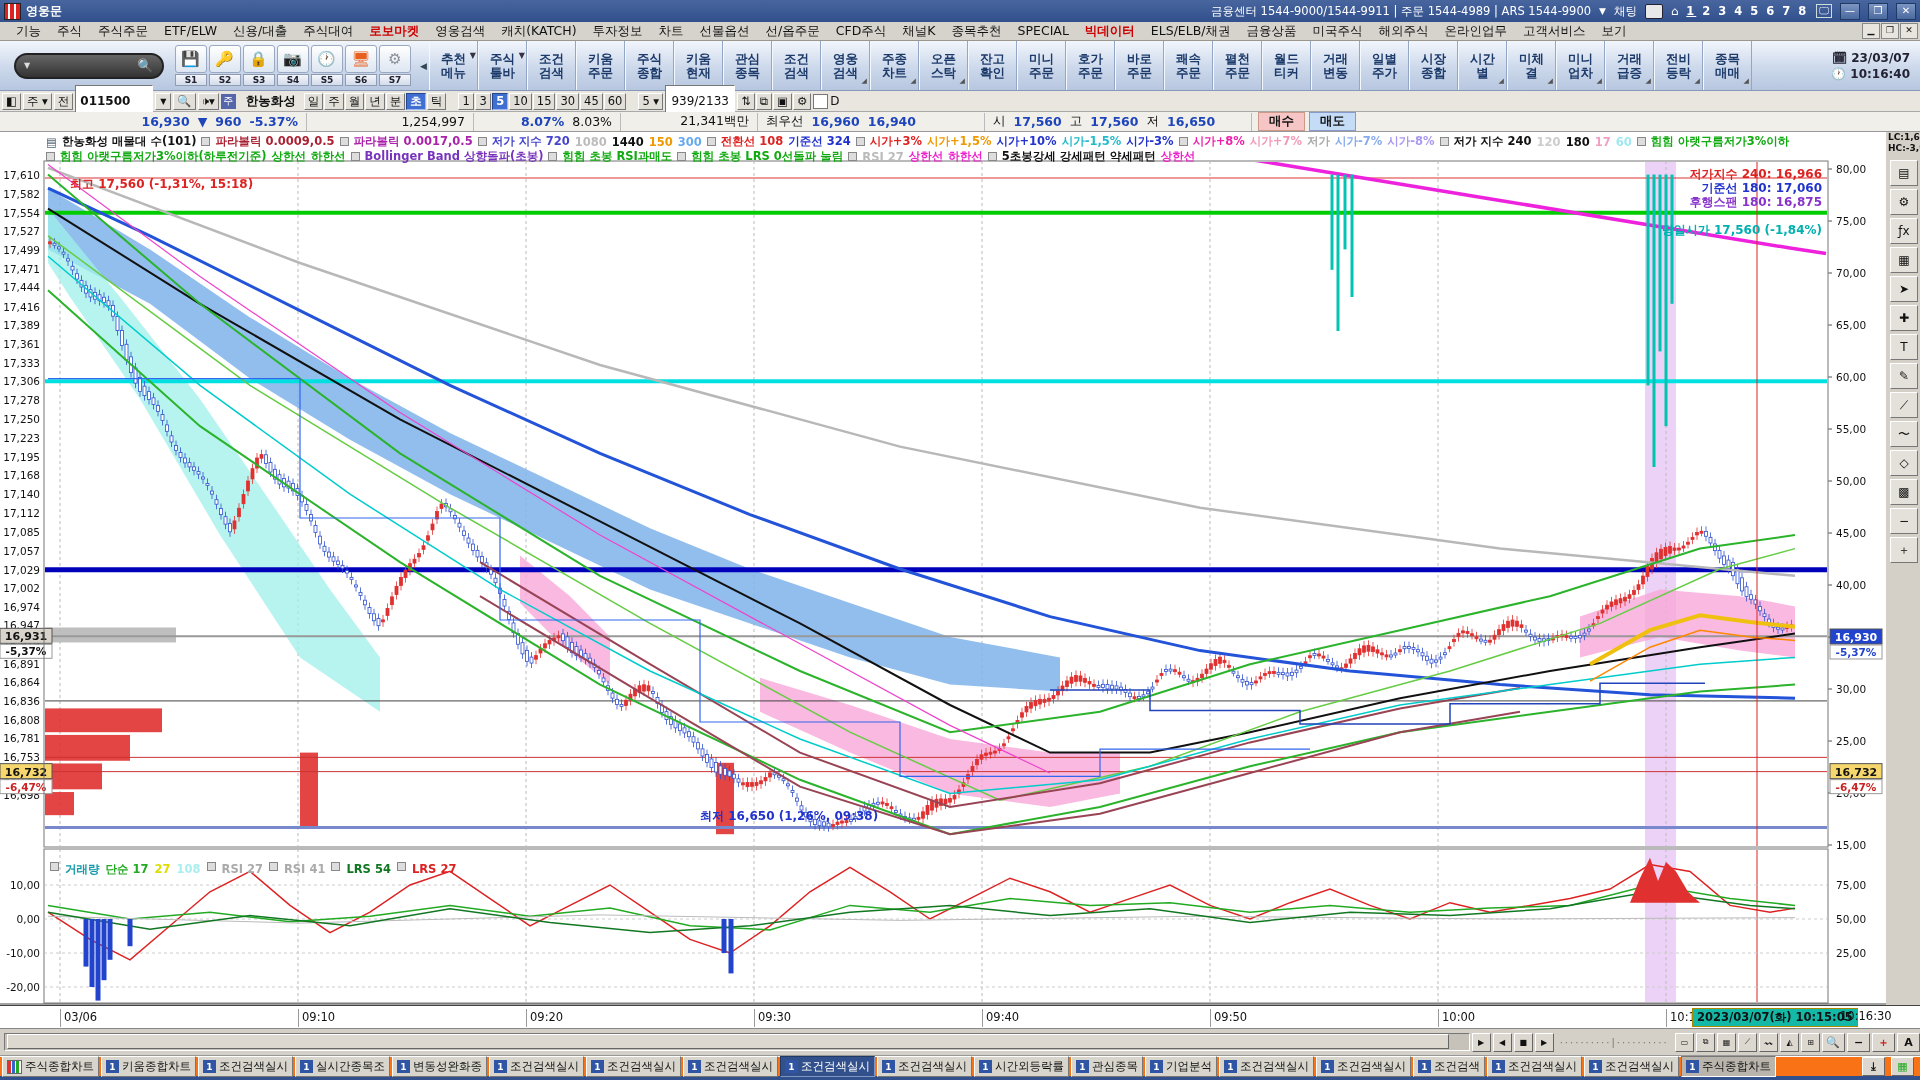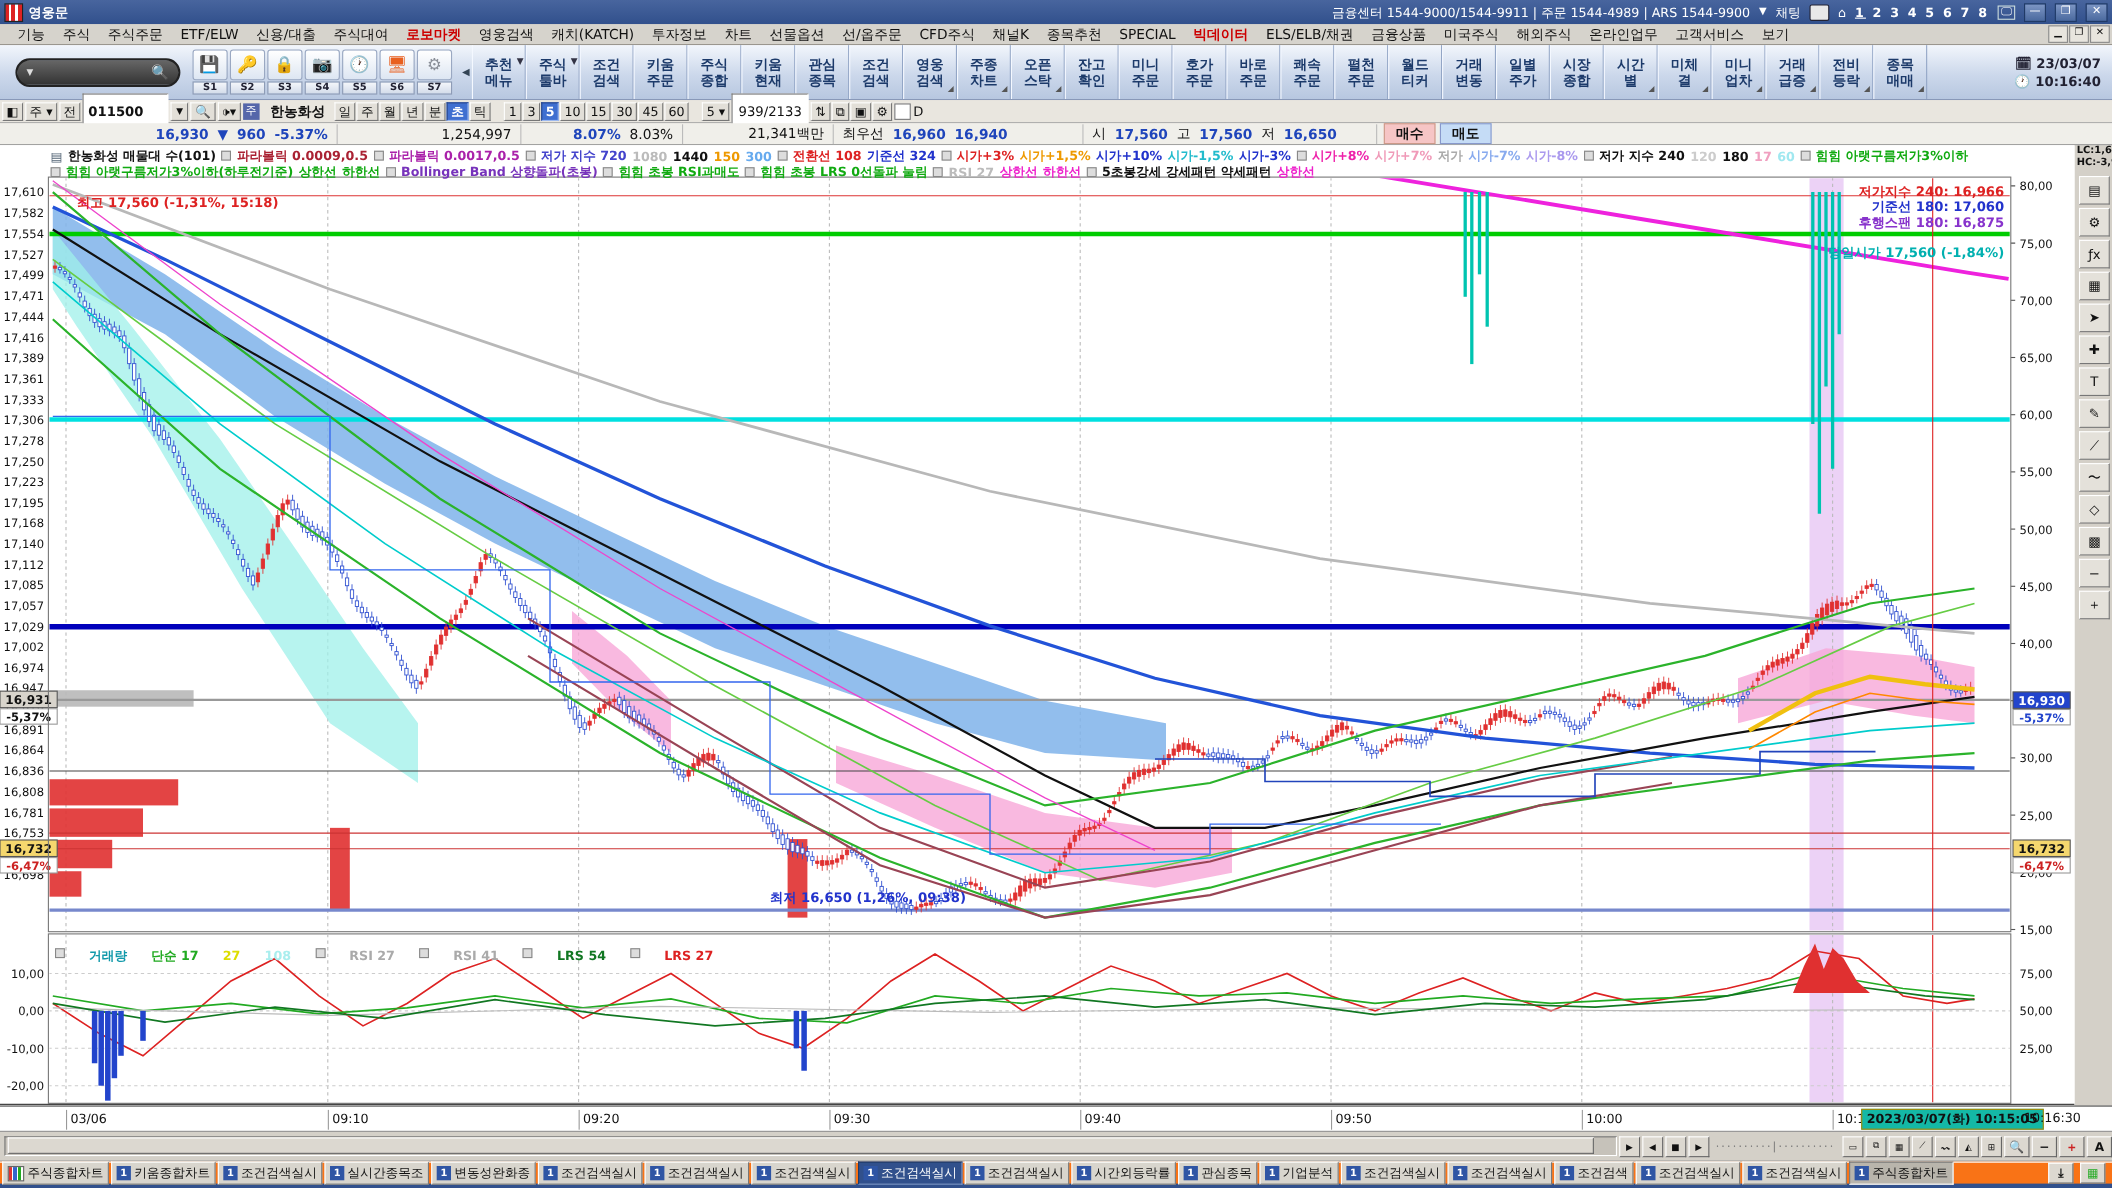--- a/index.html
+++ b/index.html
@@ -56,21 +56,21 @@
   .qcell{display:flex;align-items:center;justify-content:flex-end;gap:8px;padding:0 8px;height:18px;border-right:1px solid #bbb}
   .dn{color:#1f45bb;font-weight:bold}
   .blk{color:#111}
   .btn-buy{background:#f6c5c5;border:1px solid #c98;padding:0 10px;height:17px;font-weight:bold;display:flex;align-items:center;margin-left:6px}
   .btn-sell{background:#c5dcf6;border:1px solid #89c;padding:0 10px;height:17px;font-weight:bold;display:flex;align-items:center;margin-left:4px}
   
   #chartwrap{position:absolute;left:0;top:132px;width:1886px;height:900px;background:#fff;}
   #legend1,#legend2{position:absolute;left:46px;display:flex;align-items:center;gap:5px;font-size:11.5px;font-weight:bold;white-space:nowrap;z-index:5}
   #legend1{top:2px}#legend2{top:17px}
   .lsq{width:7px;height:7px;border:1px solid #888;background:#ddd;display:inline-block}
-  #sublegend{position:absolute;left:50px;top:730px;display:flex;gap:22px;font-size:11.5px;font-weight:bold;z-index:5;white-space:nowrap}
+  #sublegend{position:absolute;left:50px;top:730px;display:flex;gap:6px;font-size:11.5px;font-weight:bold;z-index:5;white-space:nowrap}
   #corner-vals{position:absolute;left:1888px;top:132px;width:32px;font-size:9px;line-height:11px;font-weight:bold}
   #right-tools{position:absolute;left:1888px;top:160px;width:32px;display:flex;flex-direction:column;gap:3px;align-items:center}
   .rtool{width:26px;height:24px;border:1px solid;border-color:#fff #777 #777 #fff;background:#e4e1da;font-size:12px;display:flex;align-items:center;justify-content:center}
   
   #xaxis{position:absolute;left:0;top:1005px;width:1920px;height:24px;background:#fff;border-top:1px solid #444;border-bottom:1px solid #888;box-sizing:border-box}
   .xtick{position:absolute;top:3px;font-size:11.5px;color:#111;border-left:1px solid #999;padding-left:3px;height:18px;line-height:16px}
   #nowbox{position:absolute;top:2px;background:#14b8a6;border:1px solid #a80;font-size:11.5px;font-weight:bold;padding:0 4px;height:17px;line-height:17px}
   #endtime{position:absolute;top:3px;font-size:11.5px}
   
   #scrollrow{position:absolute;left:0;top:1029px;width:1920px;height:27px;background:#d4d0c8;display:flex;align-items:center;box-sizing:border-box;border-bottom:1px solid #999}

